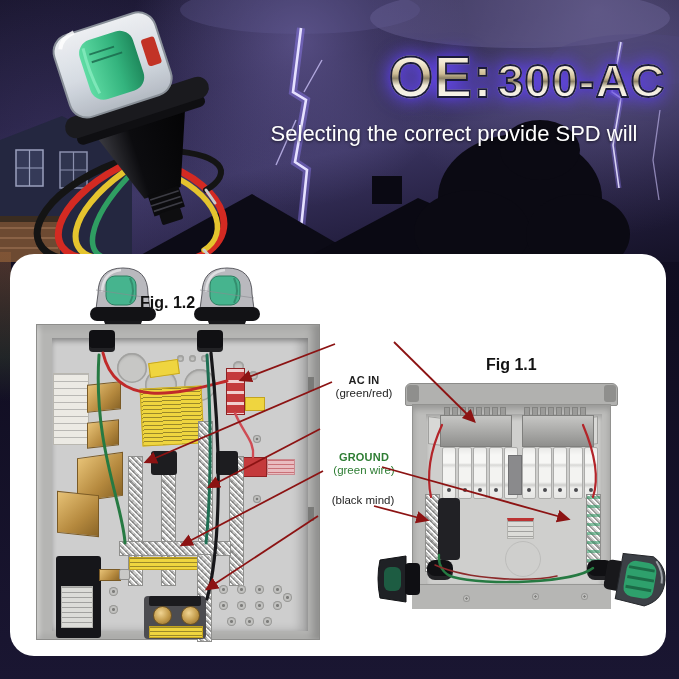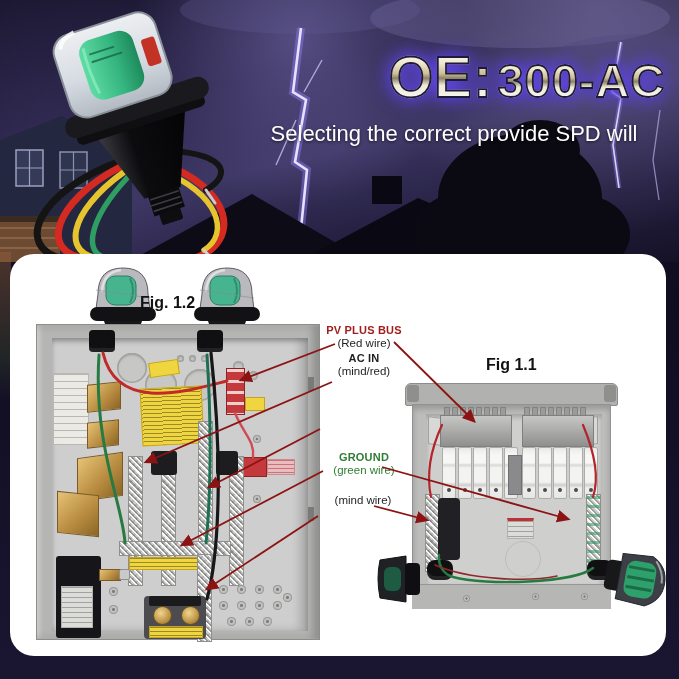--- a/index.html
+++ b/index.html
@@ -369,34 +369,30 @@
       <rect x="20" y="9" width="30" height="36" rx="9" fill="#2ea06c"></rect>
       <path d="M22,16 h26 M22,26 h27 M22,36 h26" stroke="#1c6b47" stroke-width="3"></path>
       <path d="M48,6 Q57,16 57,27" stroke="#c9ccd2" stroke-width="2" fill="none" opacity=".7"></path>
     </svg>
     <svg class="overlay" style="left:366px;top:300px;" width="46" height="50" viewBox="0 0 46 50">
       <path d="M30,2 L4,6 Q0,24 4,44 L30,48 Z" fill="#1f2125" stroke="#121316" stroke-width="1"></path>
       <rect x="8" y="13" width="17" height="24" rx="6" fill="#1d5c42"></rect>
       <rect x="29" y="9" width="15" height="32" rx="4" fill="#0f0f13"></rect>
     </svg>
 
-    <div class="callout red" style="left:314px;top:70px;width:80px;">
-      <div class="c-title">PV PLUS BUS</div>
-      <div class="c-sub">(Red wire)</div>
-    </div>
-    <div class="callout" style="left:314px;top:98px;width:80px;">
+    <div class="callout" style="left:314px;top:120px;width:80px;">
       <div class="c-title">AC IN</div>
-      <div class="c-sub">(mind/red)</div>
+      <div class="c-sub">(green/red)</div>
     </div>
     <div class="callout green" style="left:312px;top:197px;width:84px;">
       <div class="c-title">GROUND</div>
       <div class="c-sub">(green wire)</div>
     </div>
     <div class="callout" style="left:314px;top:240px;width:78px;">
-      <div class="c-sub">(mind wire)</div>
+      <div class="c-sub">(black mind)</div>
     </div>
 
     <svg class="overlay" width="656" height="402" viewBox="0 0 656 402">
       <defs>
         <marker id="ah" markerWidth="8" markerHeight="8" refX="6" refY="3.5" orient="auto">
           <path d="M0,0 L7.5,3.5 L0,7 Z" fill="#8c1313"></path>
         </marker>
       </defs>
       <g stroke="#8c1313" stroke-width="1.8" fill="none">
         <path d="M325,90 L231,126" marker-end="url(#ah)"></path>

